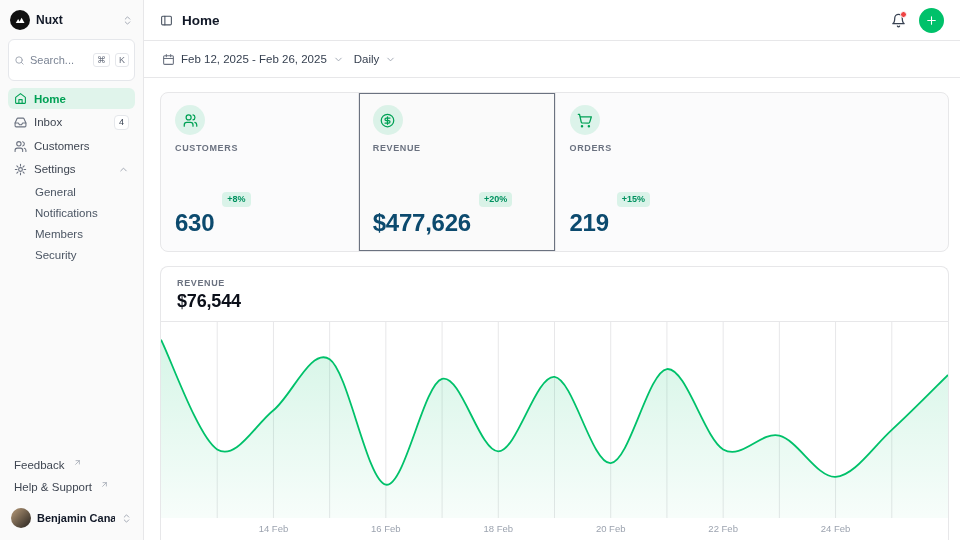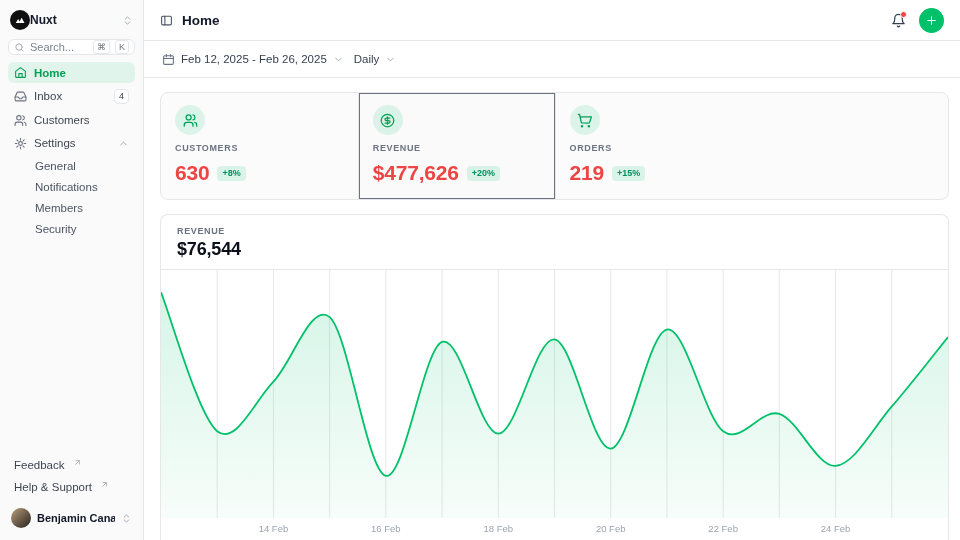--- a/index.html
+++ b/index.html
@@ -2,30 +2,30 @@
 <html><head>
 <meta charset="utf-8">
 <style>
   * { box-sizing: border-box; margin: 0; padding: 0; }
   html,body { width:960px; height:540px; overflow:hidden; }
   body { font-family:"Liberation Sans","DejaVu Sans",sans-serif; background:#fff; color:#1f2937; font-size:12px; }
   .app { display:flex; width:960px; height:540px; }
 
   
   .sidebar { flex:0 0 144px; width:144px; background:#fafafa; border-right:1px solid #e7e7e9; display:flex; flex-direction:column; padding:8px 8px 8px; gap:7px; }
-  .logo-row { display:flex; align-items:center; padding:2px 2px; border-radius:6px; cursor:pointer; }
+  .logo-row { display:flex; align-items:center; gap:6px; padding:2px 2px; border-radius:6px; cursor:pointer; }
   .logo-badge { width:20px; height:20px; border-radius:50%; background:#101010; display:flex; align-items:center; justify-content:center; flex:0 0 auto; }
   .logo-badge svg { width:12px; height:12px; }
   .logo-name { font-weight:700; font-size:12px; color:#111827; flex:1; }
   .muted-ic { color:#9ca3af; display:flex; align-items:center; }
   svg.ic { width:13px; height:13px; stroke:currentColor; fill:none; stroke-width:2; stroke-linecap:round; stroke-linejoin:round; }
   svg.ic.sm { width:11px; height:11px; }
   svg.ic.xs { width:9px; height:9px; }
 
-  .search-box { display:flex; align-items:center; gap:5px; height:16px; border:1px solid #e5e7eb; background:#fff; border-radius:6px; padding:0 5px; color:#9ca3af; font-size:11px; cursor:text; }
+  .search-box { display:flex; align-items:center; gap:5px; height:42px; border:1px solid #e5e7eb; background:#fff; border-radius:6px; padding:0 5px; color:#9ca3af; font-size:11px; cursor:text; }
   .search-box .search-label { flex:1; color:#7b8494; }
   kbd { font-family:inherit; font-size:9px; color:#6b7280; border:1px solid #e5e7eb; background:#fff; border-radius:3px; padding:1px 3px; line-height:1.2; min-width:13px; text-align:center; }
 
   .nav { display:flex; flex-direction:column; gap:2px; }
   .nav-item { display:flex; align-items:center; gap:7px; padding:4px 6px; border-radius:6px; color:#3f4652; font-size:11.5px; cursor:pointer; }
   .nav-item .nic { color:#6b7280; display:flex; align-items:center; }
   .nav-item.active { background:rgba(0,193,106,0.10); color:#00a155; font-weight:600; }
   .nav-item.active .nic { color:#00a155; }
   .nav-badge { margin-left:auto; font-size:9px; color:#374151; border:1px solid #e5e7eb; background:#fff; border-radius:4px; padding:1px 4px; line-height:1.2; }
   .nav-chevron { margin-left:auto; color:#9ca3af; display:flex; }
@@ -57,21 +57,21 @@
   .content { flex:1; padding:14px 11px 0 16px; display:flex; flex-direction:column; gap:14px; min-height:0; }
 
   .stats { display:grid; grid-template-columns:repeat(4,1fr); border:1px solid #e7e7e9; border-radius:8px; background:#fbfbfc; flex:0 0 auto; }
   .stat-card { padding:12px 14px 14px; display:flex; flex-direction:column; gap:8px; cursor:pointer; }
   .stat-card + .stat-card { border-left:1px solid #e7e7e9; }
   .stat-card.selected { box-shadow:inset 0 0 0 1px #6b7280; background:#fafafa; }
   .stat-icon { width:30px; height:30px; border-radius:50%; background:rgba(0,193,106,0.12); display:flex; align-items:center; justify-content:center; color:#00a155; }
   .stat-icon svg { width:15px; height:15px; }
   .stat-label { font-size:9px; letter-spacing:0.07em; color:#6b7280; font-weight:600; }
   .stat-value-row { display:flex; align-items:center; gap:8px; }
-  .stat-value { font-size:21px; font-weight:700; color:#ef4444; letter-spacing:-0.01em; }
+  .stat-value { font-size:24px; font-weight:700; color:#0c4a6e; letter-spacing:-0.01em;margin-top:48px; }
   .badge-delta { font-size:9px; font-weight:700; color:#00915f; background:rgba(0,193,106,0.13); padding:2.5px 5px; border-radius:4px; }
 
   .chart-card { flex:1; border:1px solid #e7e7e9; border-radius:8px 8px 0 0; border-bottom:none; display:flex; flex-direction:column; min-height:0; background:#fff; }
   .chart-head { padding:11px 16px 9px; }
   .chart-label { font-size:9px; letter-spacing:0.07em; color:#6b7280; font-weight:600; }
   .chart-value { font-size:18px; font-weight:700; color:#0b0f19; margin-top:3px; letter-spacing:-0.01em; }
   .chart-body { flex:1; border-top:1px solid #e7e7e9; display:flex; flex-direction:column; min-height:0; }
   .chart-area { flex:1; position:relative; min-height:0; }
   .chart-area svg { position:absolute; inset:0; width:100%; height:100%; display:block; }
   .x-axis { height:22px; flex:0 0 22px; position:relative; font-size:9.5px; color:#9ca3af; }

